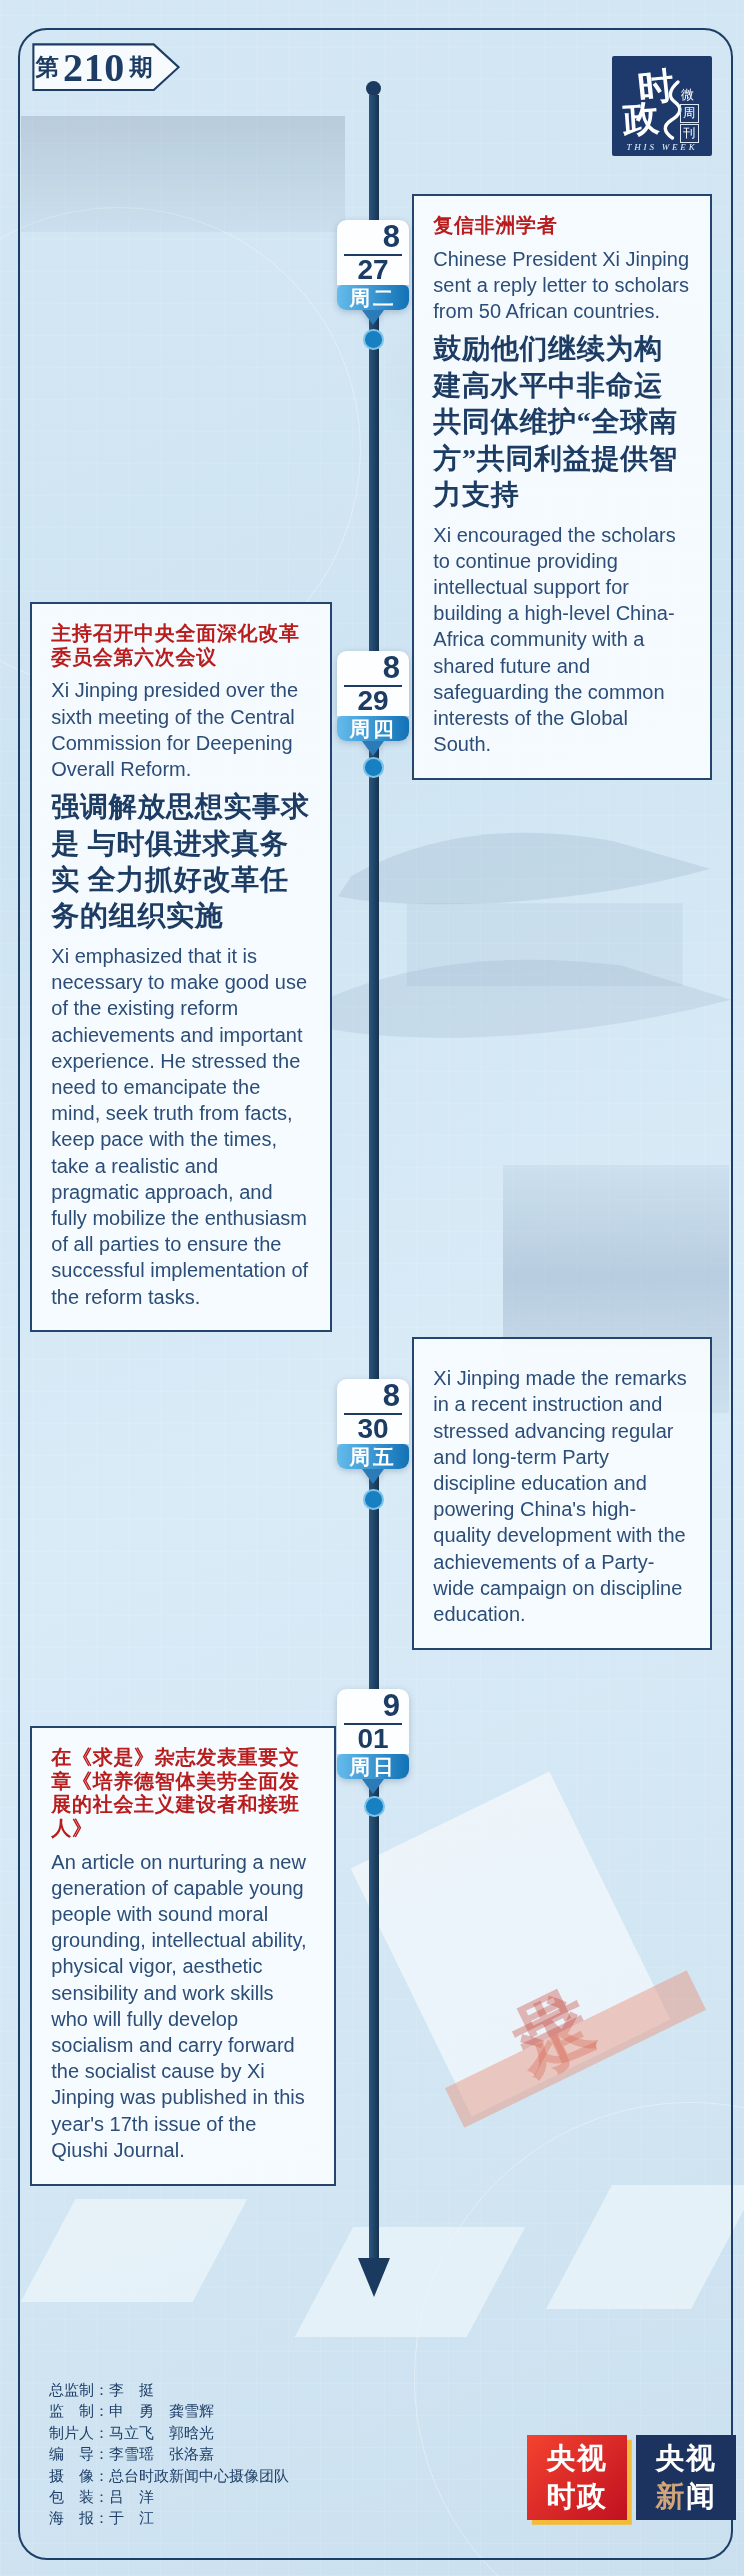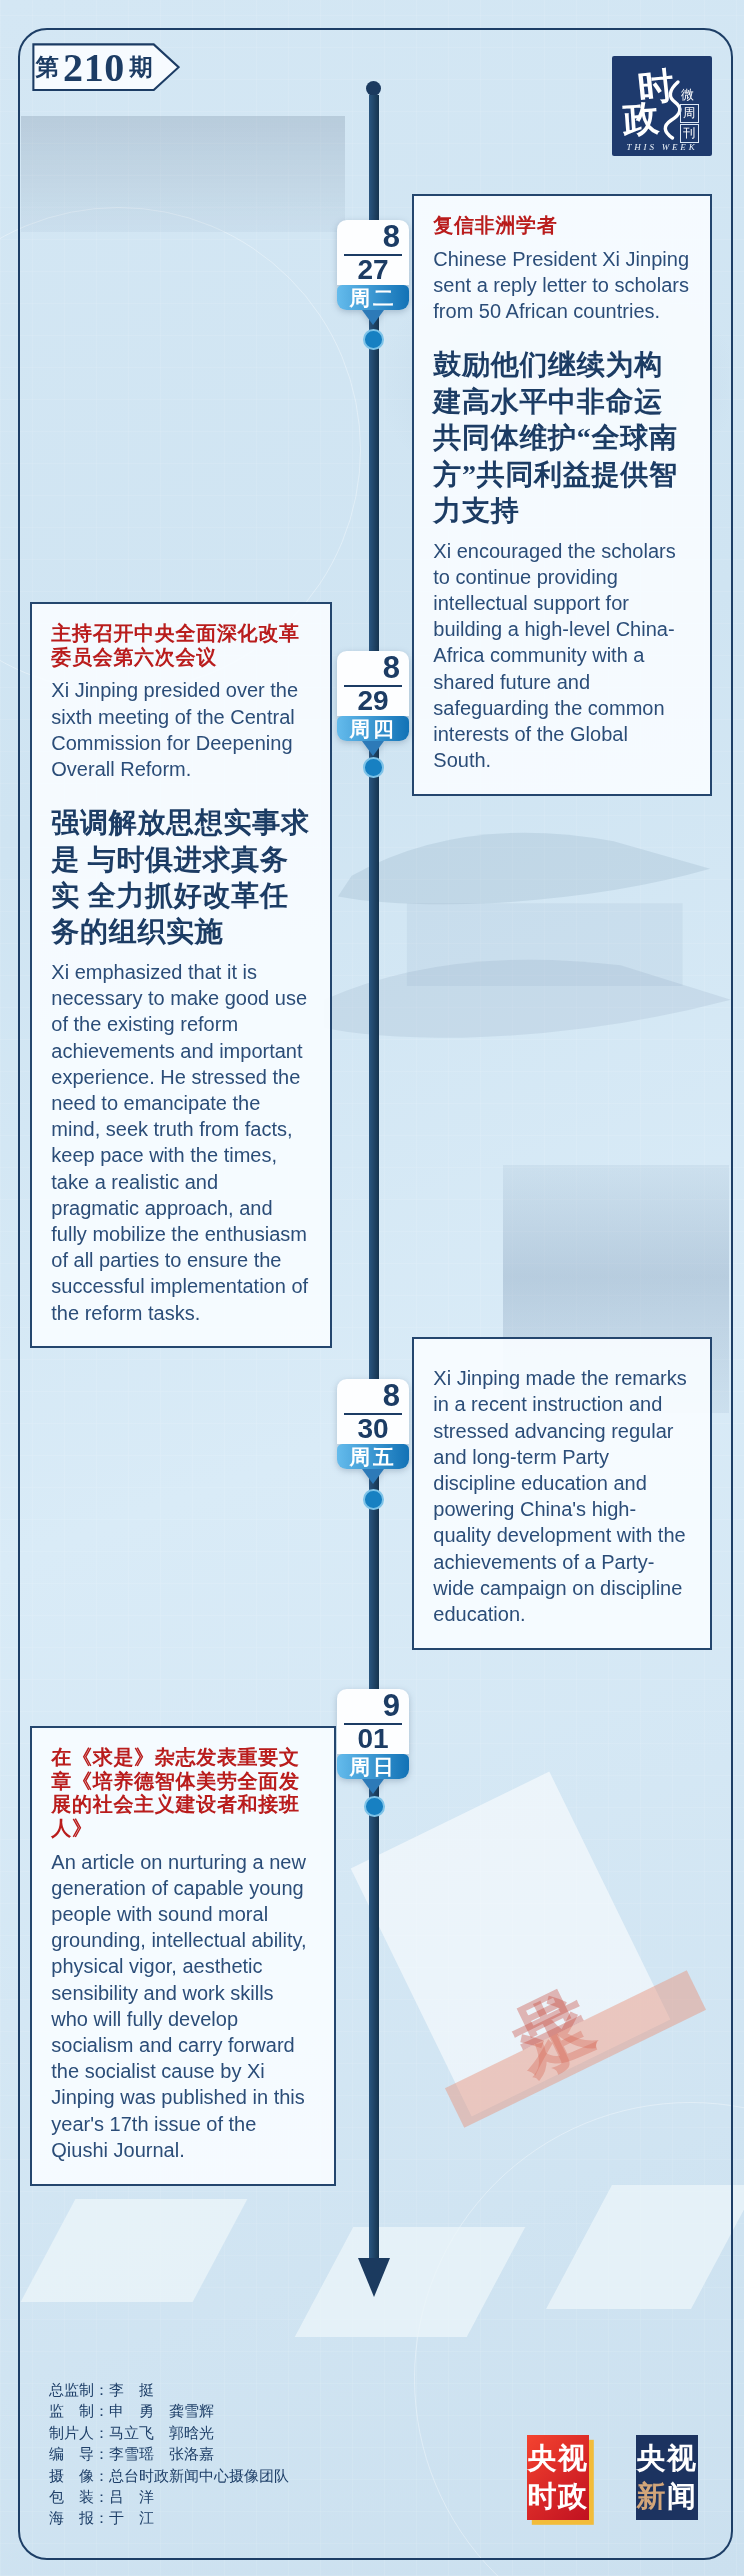--- a/index.html
+++ b/index.html
@@ -67,27 +67,27 @@
   .dc-pointer{width:0;height:0;margin:0 auto;border-left:11px solid transparent;
            border-right:11px solid transparent;border-top:15px solid #2d7ab8;}
   .node{position:absolute;width:20.7px;height:20.7px;border-radius:50%;background:#1780c2;
         border:2.8px solid #7ec3e8;box-sizing:border-box;}
   
   .tbox{position:absolute;background:rgba(248,252,255,.93);border:2.1px solid #24466e;
         padding:18px 19.3px 20.7px 19.3px;box-sizing:border-box;}
   .cn-title{font-family:"Liberation Serif","DejaVu Serif",serif;font-weight:700;color:#b91c1c;
             font-size:20px;line-height:1.18;letter-spacing:0.7px;}
   .cn-strong{font-family:"Liberation Serif","DejaVu Serif",serif;font-weight:700;color:#1c3c64;
-            font-size:28px;line-height:1.3;letter-spacing:0.7px;margin-top:23px;}
+            font-size:28px;line-height:1.3;letter-spacing:0.7px;margin-top:7px;}
   .en{color:#2b4d78;font-size:20px;line-height:1.31;margin-top:8.3px;}
   .first{margin-top:0;}
   
   .credits{position:absolute;left:49px;top:2380px;color:#1e3f68;font-size:15px;line-height:20.7px;}
   .credits div{margin-bottom:0.7px;}
-  .flogo{position:absolute;top:2435px;width:62px;height:85px;color:#fff;text-align:center;
+  .flogo{position:absolute;top:2435px;width:100px;height:85px;color:#fff;text-align:center;
          font-weight:700;font-family:"Liberation Serif","DejaVu Serif",serif;}
   .flogo .r1{font-size:29px;line-height:39px;letter-spacing:1.4px;padding-top:4.1px;}
   .flogo .r2{font-size:29px;line-height:36px;letter-spacing:1.4px;}
   .flogo-red{left:527px;background:linear-gradient(135deg,#f4432f,#c01020);
              box-shadow:4.8px 4.8px 0 0 #f2bc3a;}
   .flogo-navy{left:636px;background:#1c3360;}
   .flogo-navy .xin{color:#d2a579;}
 </style>
 </head>
 <body>

